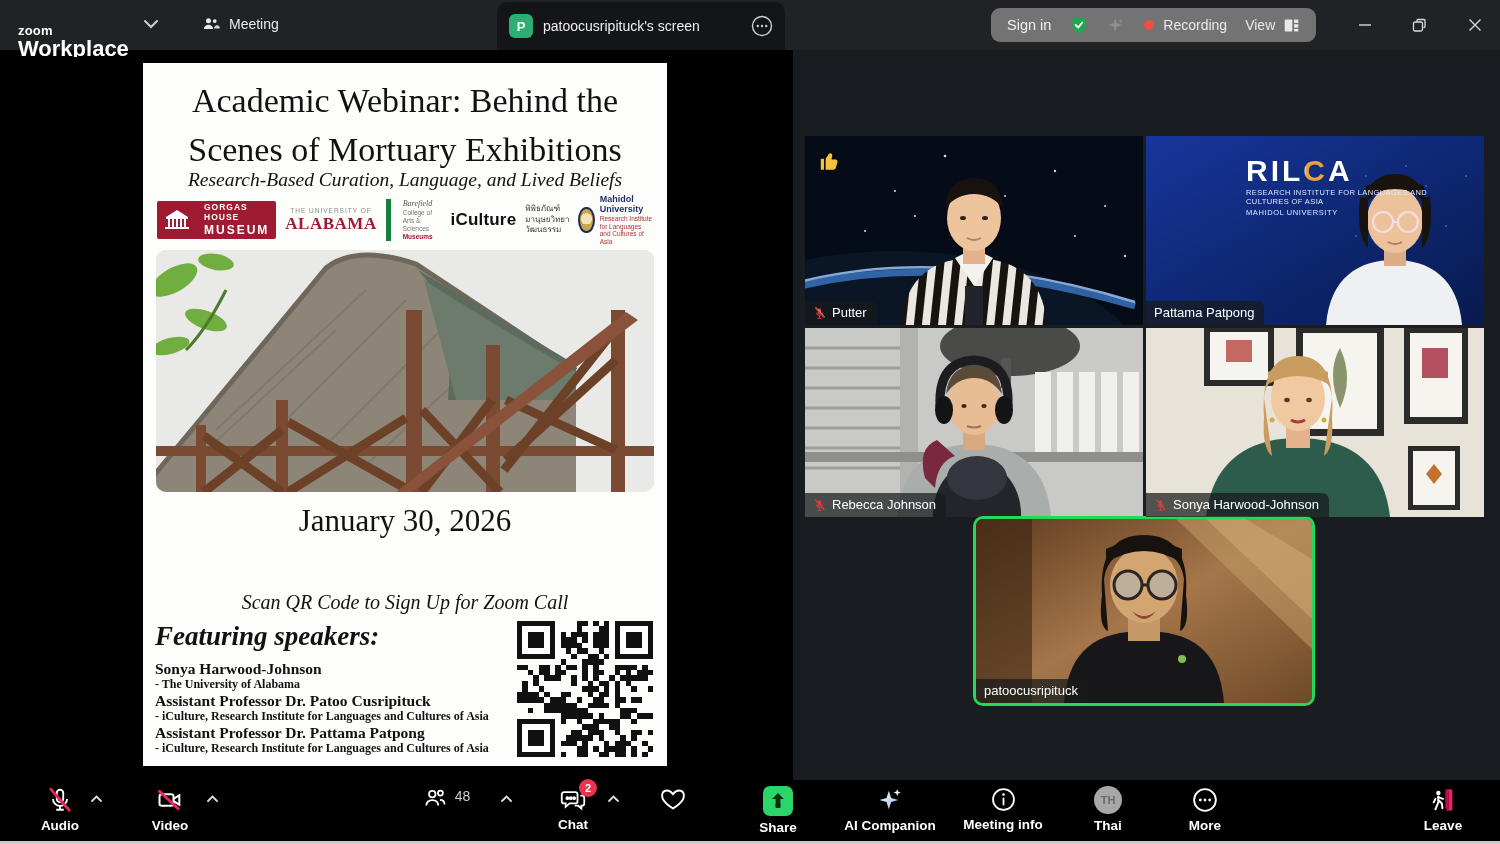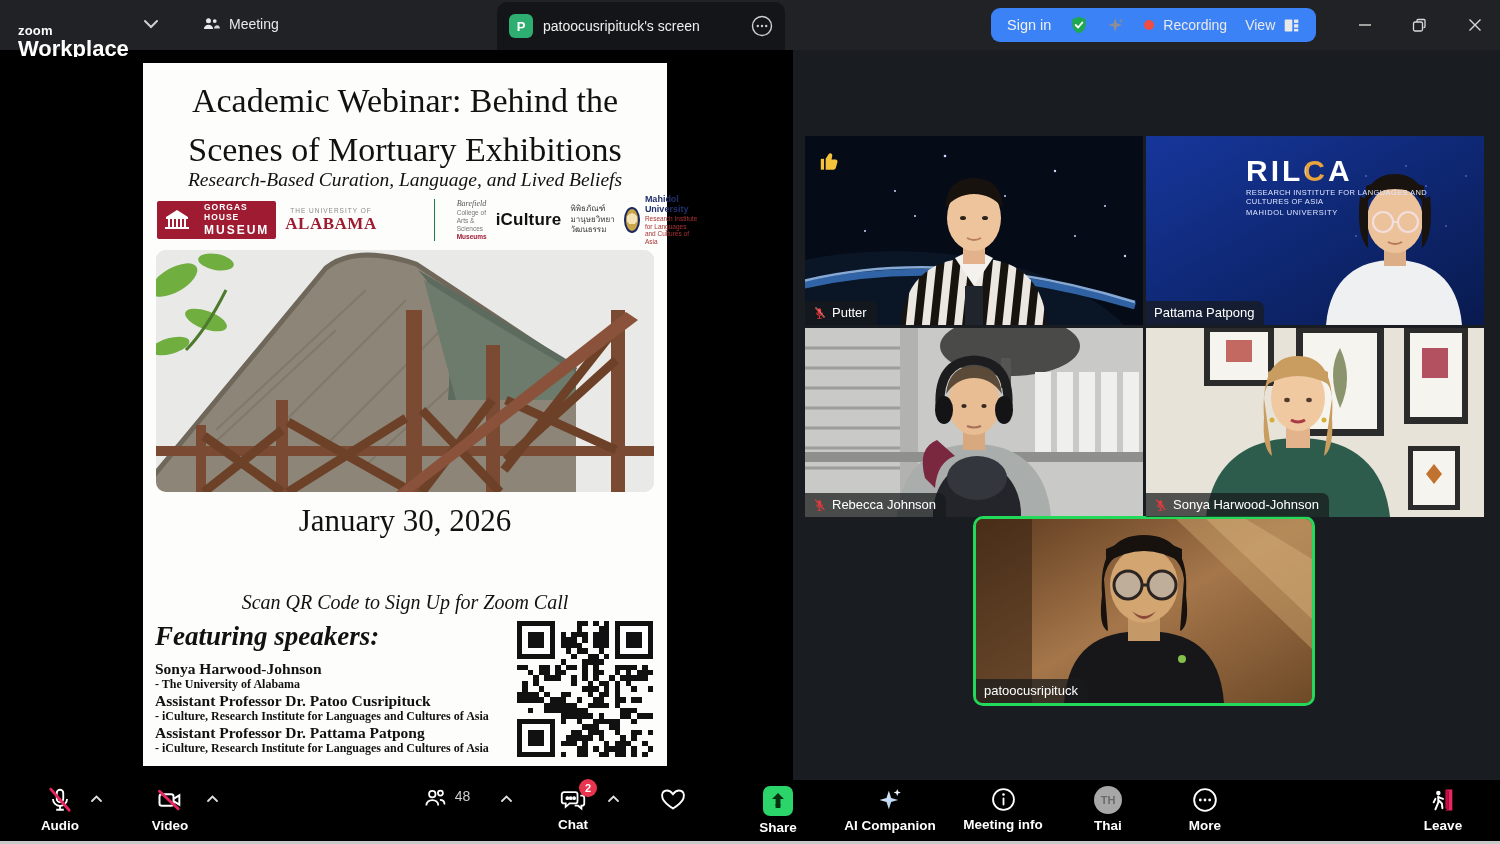--- a/index.html
+++ b/index.html
@@ -9,37 +9,37 @@
   .abs{position:absolute;}
 
   
   #titlebar{position:absolute;left:0;top:0;width:1500px;height:50px;background:#212226;color:#fff;}
   .zlogo{position:absolute;left:18px;top:5px;line-height:1;color:#fff;}
   .zlogo .sm{font-size:13px;font-weight:700;letter-spacing:.2px;margin-top:19px;}
   .zlogo .lg{font-size:22px;font-weight:700;margin-top:1px;}
   .tb-item{display:flex;align-items:center;gap:8px;color:#e9e9ea;font-size:14px;}
   .tab-active{position:absolute;left:497px;top:2px;width:288px;height:48px;background:#141518;border-radius:10px 10px 0 0;display:flex;align-items:center;gap:10px;padding:0 12px;}
   .tab-avatar{width:24px;height:24px;border-radius:6px;background:#2fae72;color:#fff;font-size:13px;font-weight:700;display:flex;align-items:center;justify-content:center;}
-  .pillgroup{position:absolute;left:991px;top:8px;height:34px;background:#3b82f6;border-radius:9px;display:flex;align-items:center;gap:18px;padding:0 16px;}
+  .pillgroup{position:absolute;left:991px;top:8px;height:34px;background:#737373;border-radius:9px;display:flex;align-items:center;gap:18px;padding:0 16px;}
   .winbtn{position:absolute;top:0;width:46px;height:50px;display:flex;align-items:center;justify-content:center;color:#d9d9d9;}
   svg{display:block;}
 
   
   #share-area{position:absolute;left:7px;top:57px;width:786px;height:728px;background:#000;}
   #poster{position:absolute;left:136px;top:6px;width:524px;height:703px;background:#fdfdfc;color:#111;font-family:"Liberation Serif",serif;}
   .pt{position:absolute;width:100%;text-align:center;}
   #poster-photo{position:absolute;left:13px;top:187px;width:498px;height:242px;border-radius:10px;overflow:hidden;background:#e8e8e6;}
   .logo-strip{position:absolute;left:14px;top:137px;width:496px;height:40px;display:flex;align-items:center;gap:9px;font-family:"Liberation Sans",sans-serif;}
   .gorgas{background:#9e1b32;color:#fff;height:38px;display:flex;align-items:center;gap:14px;padding:0 7px;border-radius:2px;}
   .gorgas .t1{font-size:8.5px;font-weight:700;letter-spacing:1px;line-height:1.15;}
   .gorgas .t2{font-size:12px;font-weight:800;letter-spacing:2px;}
   .ua{color:#9e1b32;text-align:center;line-height:1;}
   .ua .s{font-size:6.5px;letter-spacing:1px;color:#8a8a8a;}
   .ua .l{font-family:"Liberation Serif",serif;font-size:17px;font-weight:700;letter-spacing:.5px;}
-  .uasub{border-left:1px solid #15803d;padding-left:22px;line-height:1.25;text-align:left;margin-left:48px;}
+  .uasub{border-left:5px solid #15803d;padding-left:12px;line-height:1.25;text-align:left;}
   .uasub .a{font-family:"Liberation Serif",serif;font-style:italic;font-size:8px;color:#555;}
   .uasub .b{font-size:6.5px;color:#777;}
   .uasub .c{font-size:6.5px;color:#9e1b32;font-weight:700;}
   .icul{font-size:17px;font-weight:800;color:#111;letter-spacing:.2px;}
   .thai{font-size:8px;color:#333;line-height:1.3;text-align:left;}
   .mahidol{display:flex;align-items:center;gap:5px;}
   .mcoin{width:26px;height:26px;border-radius:50%;background:radial-gradient(circle at 50% 45%,#f3e2b5 0 40%,#caa64a 41% 100%);border:2px solid #1d2a5e;}
   .mah .a{font-size:9px;font-weight:700;color:#21306b;line-height:1.15;}
   .mah .b{font-size:6.5px;color:#a33;line-height:1.2;}
   .spk-name{font-size:15.5px;font-weight:700;line-height:1.05;}

